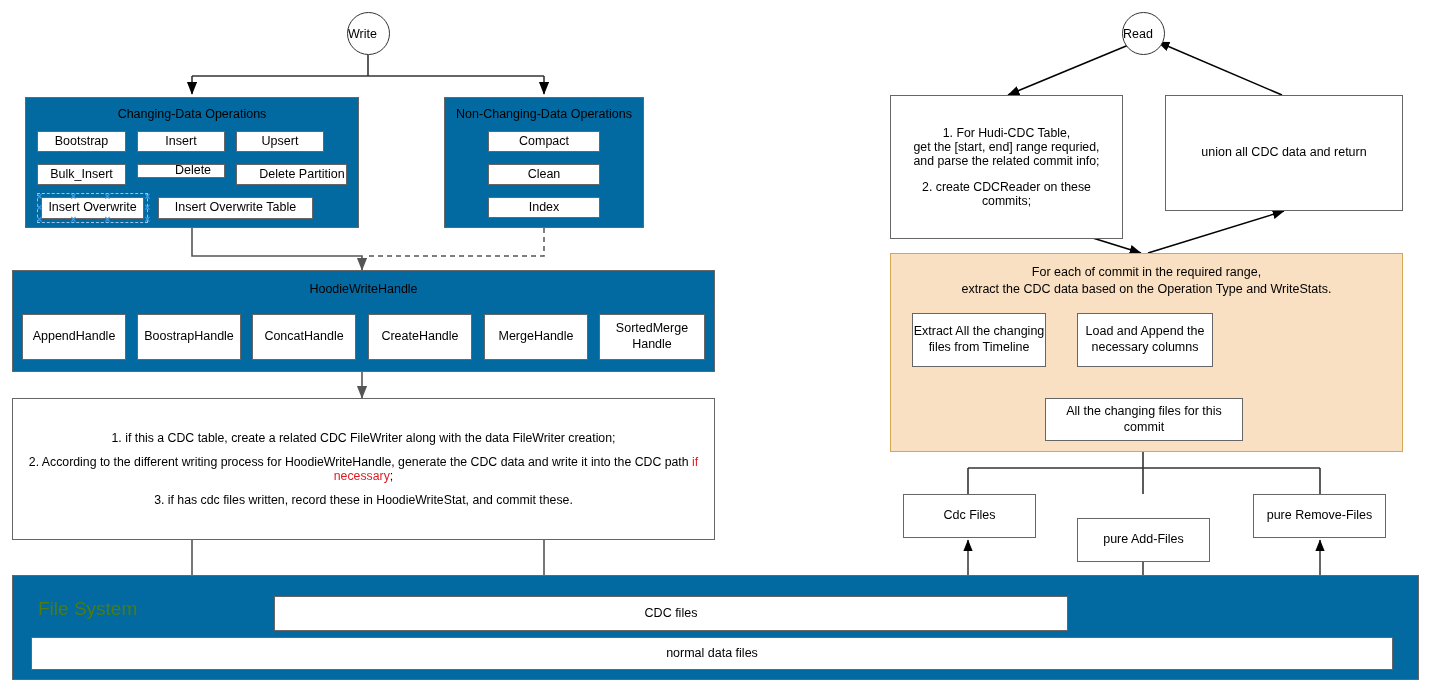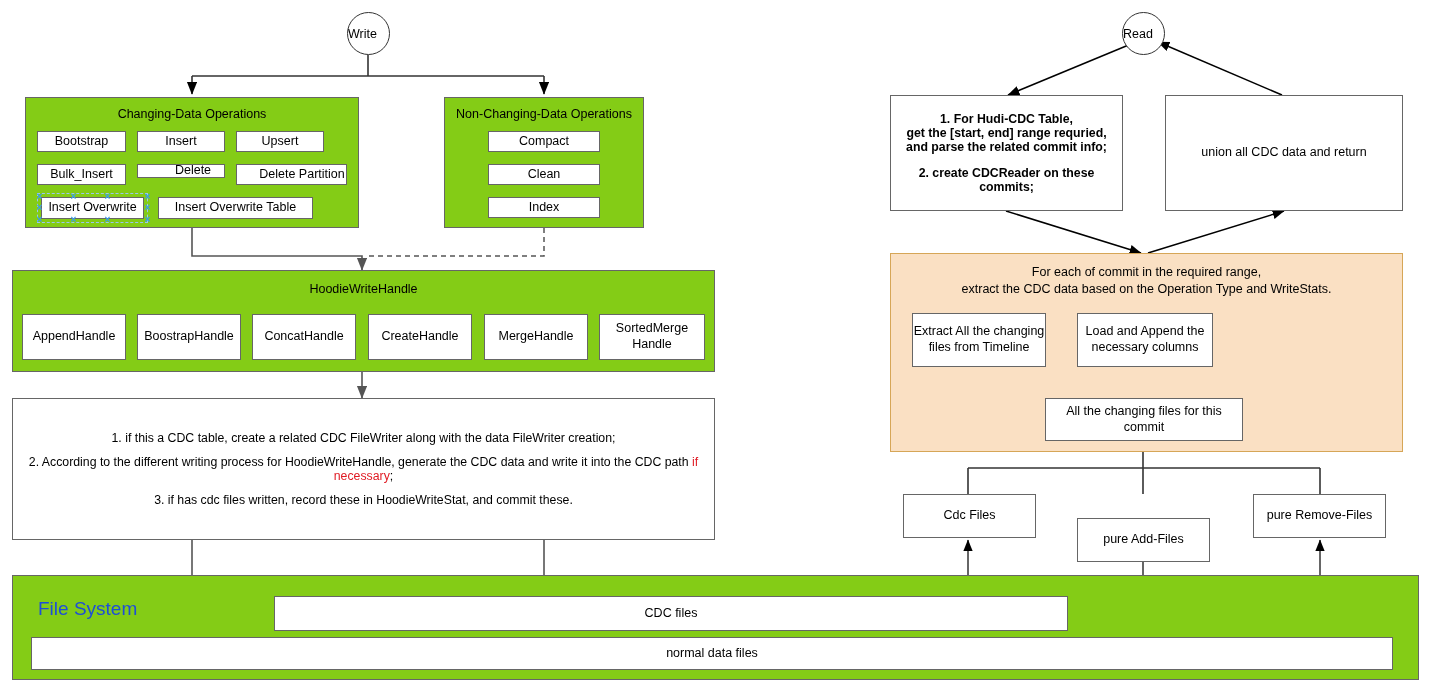--- a/index.html
+++ b/index.html
@@ -41,21 +41,21 @@
     border:1.4px solid #333333;
     border-radius:50%;
     background:#ffffff;
     display:flex;align-items:center;
     font-size:12.5px;
   }
   .group-box{
     position:absolute;
     box-sizing:border-box;
     border:1.8px solid #666666;
-    background:#84cc16;
+    background:#0369a1;
   }
   .group-title{
     position:absolute;
     left:0; right:0;
     text-align:center;
     font-size:12.5px;
   }
   .orange-panel{
     position:absolute;
     box-sizing:border-box;
@@ -65,21 +65,21 @@
   .orange-title{
     position:absolute;
     left:0;right:0;
     text-align:center;
     font-size:12.5px;
     line-height:1.35;
   }
   .fs-label{
     position:absolute;
     font-size:19px;
-    color:#1d4ed8;
+    color:#4d7c0f;
   }
   .txt-block{
     position:absolute;
     box-sizing:border-box;
     border:1.5px solid #666666;
     background:#fff;
     display:flex;
     flex-direction:column;
     align-items:center;
     justify-content:center;
@@ -238,21 +238,21 @@
   <div class="group-box" style="left:12px;top:575px;width:1407px;height:105px;">
   </div>
   <div class="fs-label" style="left:38px;top:598px;">File System</div>
   <div class="node" style="left:274px;top:596px;width:794px;height:35px;">CDC files</div>
   <div class="node" style="left:31px;top:637px;width:1362px;height:33px;">normal data files</div>
 
   <div class="ellipse" style="left:1122px;top:12px;width:43px;height:43px;">
     <span>Read</span>
   </div>
 
-  <div class="txt-block" style="left:890px;top:95px;width:233px;height:116px;font-weight:bold;">
+  <div class="txt-block" style="left:890px;top:95px;width:233px;height:144px;">
     <div>1. For Hudi-CDC Table,</div>
     <div>get the [start, end] range requried,</div>
     <div>and parse the related commit info;</div>
     <div style="height:12px;"></div>
     <div>2. create CDCReader on these</div>
     <div>commits;</div>
   </div>
 
   <div class="node" style="left:1165px;top:95px;width:238px;height:116px;">union all CDC data and return</div>
 

